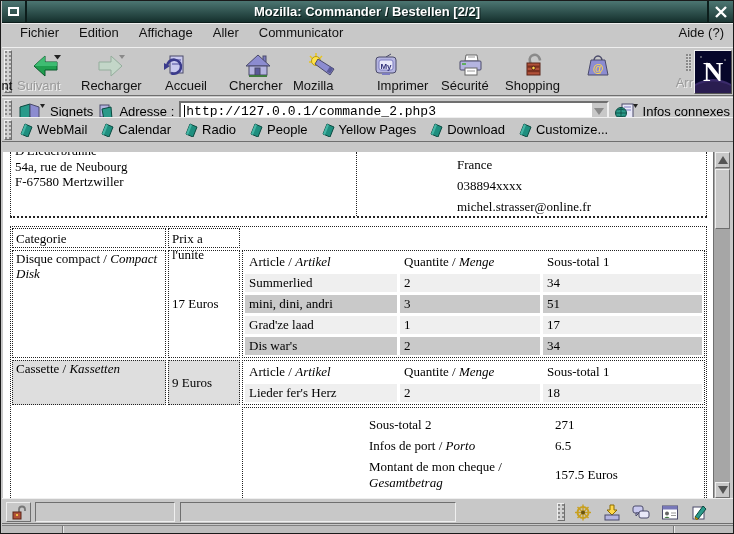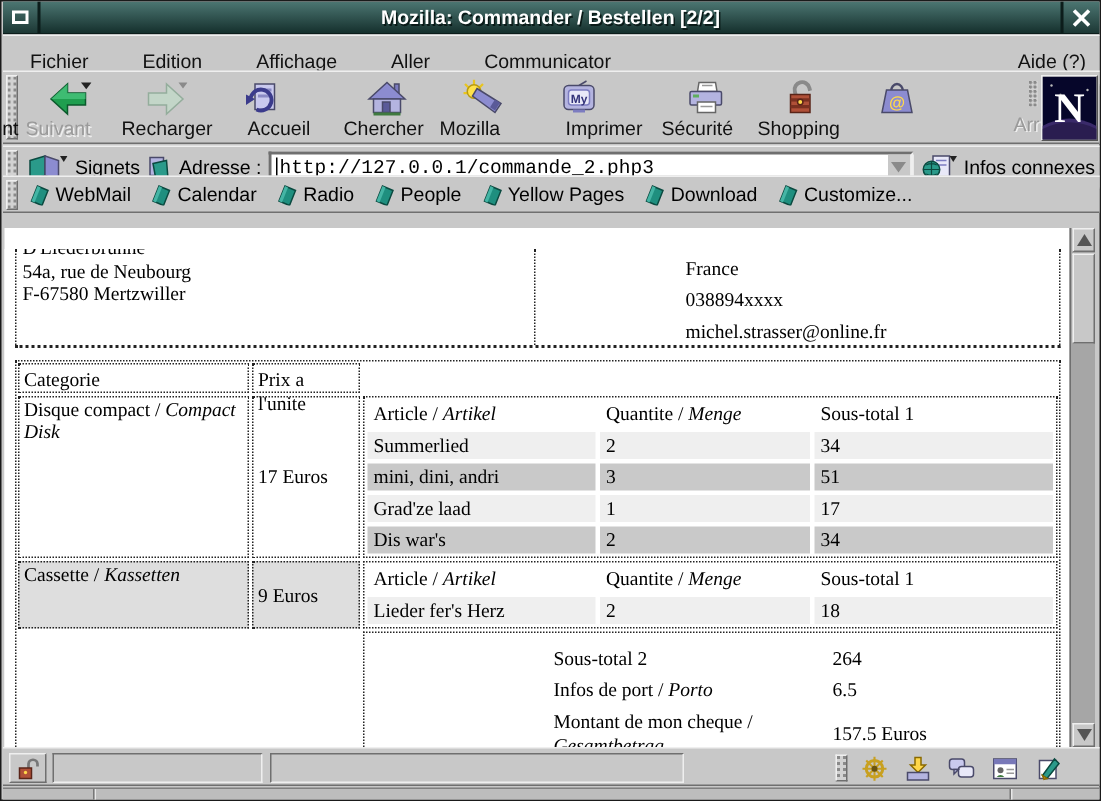--- a/index.html
+++ b/index.html
@@ -13,21 +13,21 @@
                  background:linear-gradient(#4c7672,#1d3835); }
   .tb-square { width:11px; height:9px; border:2px solid #fff; }
   .tb-title { flex:1; color:#fff; font-weight:bold; font-size:13px; line-height:21px; text-align:center;
               text-shadow:1px 1px 0 #0a1a18; overflow:hidden; white-space:nowrap; }
   .tb-close { width:26px; border-left:2px solid #0c1d1b; display:flex; align-items:center; justify-content:center;
               background:linear-gradient(#4c7672,#1d3835); }
 
   
   .bar { position:absolute; left:1px; width:732px; background:#c8c8c8;
          border-top:1px solid #efefef; border-bottom:1px solid #6f6f6f; }
-  .menubar  { top:22px; height:34px; display:flex; align-items:center; padding:0 8px; font-size:13px;gap:16px; }
+  .menubar  { top:22px; height:34px; display:flex; padding:0 8px; font-size:13px; }
   .menu-item { padding:1px 10px; color:#111; }
   .menu-help { margin-left:auto; padding:1px 2px; }
 
   .toolbar { top:46px; height:49px; display:flex; align-items:flex-start; padding-left:2px; }
   .grip { width:8px; align-self:stretch; margin:2px 2px 2px 0;
           border:1px solid; border-color:#efefef #6f6f6f #6f6f6f #efefef;
           background-image:radial-gradient(circle at 1px 1px, #8a8a8a 1px, transparent 1.3px);
           background-size:4px 4px; background-color:#d2d2d2; }
   .tbtn { width:64px; height:45px; margin-top:1px; display:flex; flex-direction:column; align-items:center;
           justify-content:flex-end; padding-bottom:1px; }
@@ -51,21 +51,21 @@
   .url-drop { margin-left:auto; width:15px; height:17px; background:#c8c8c8; flex:none;
               display:flex; align-items:center; justify-content:center; }
   .tri-down-hollow { width:0; height:0; border-left:5px solid transparent; border-right:5px solid transparent; border-top:7px solid #8a8a8a; }
 
   .personalbar { top:116px; height:25px; display:flex; align-items:center; padding-left:2px; gap:0; font-size:13px; }
   .pt-item { display:flex; align-items:center; gap:4px; padding:2px 8px 2px 6px; white-space:nowrap; }
 
   
   .content { position:absolute; left:2px; top:151px; width:726px; height:346px; background:#fff; }
   .pagepane { position:absolute; left:0; top:0; width:709px; height:346px; overflow:hidden; background:#fff;
-              font-family:"Liberation Serif", serif; font-size:13px; color:#000;margin-top:14px; }
+              font-family:"Liberation Serif", serif; font-size:13px; color:#000; }
 
   .info-table { position:absolute; left:7px; top:0; width:697px; height:66px; display:flex;
                 border-left:1px dotted #222; border-right:1px dotted #222; border-bottom:2px dotted #222; }
   .info-left { width:346px; border-right:1px dotted #222; padding:0 4px; }
   .clipped-line { height:7px; overflow:hidden; }
   .clipped-line span { display:block; margin-top:-9px; line-height:16px; }
   .info-line { line-height:15px; }
   .info-right { flex:1; padding:5px 0 0 100px; }
   .info-right .p { line-height:15px; margin-bottom:6px; }
 
@@ -432,21 +432,21 @@
             <div class="ac row-light">Lieder fer's Herz</div>
             <div class="ac row-light">2</div>
             <div class="ac row-light">18</div>
           </div>
         </div>
 
         <div class="oc empty span2"></div>
         <div class="oc col3 totals-cell">
           <div class="trow">
             <div class="tlabel">Sous-total 2</div>
-            <div class="tvalue">264</div>
+            <div class="tvalue">271</div>
           </div>
           <div class="trow">
             <div class="tlabel"><span>Infos de port /</span> <i class="it">Porto</i></div>
             <div class="tvalue">6.5</div>
           </div>
           <div class="trow tall">
             <div class="tlabel"><span>Montant de mon cheque /</span><br><i class="it">Gesamtbetrag</i></div>
             <div class="tvalue">157.5 Euros</div>
           </div>
         </div>

